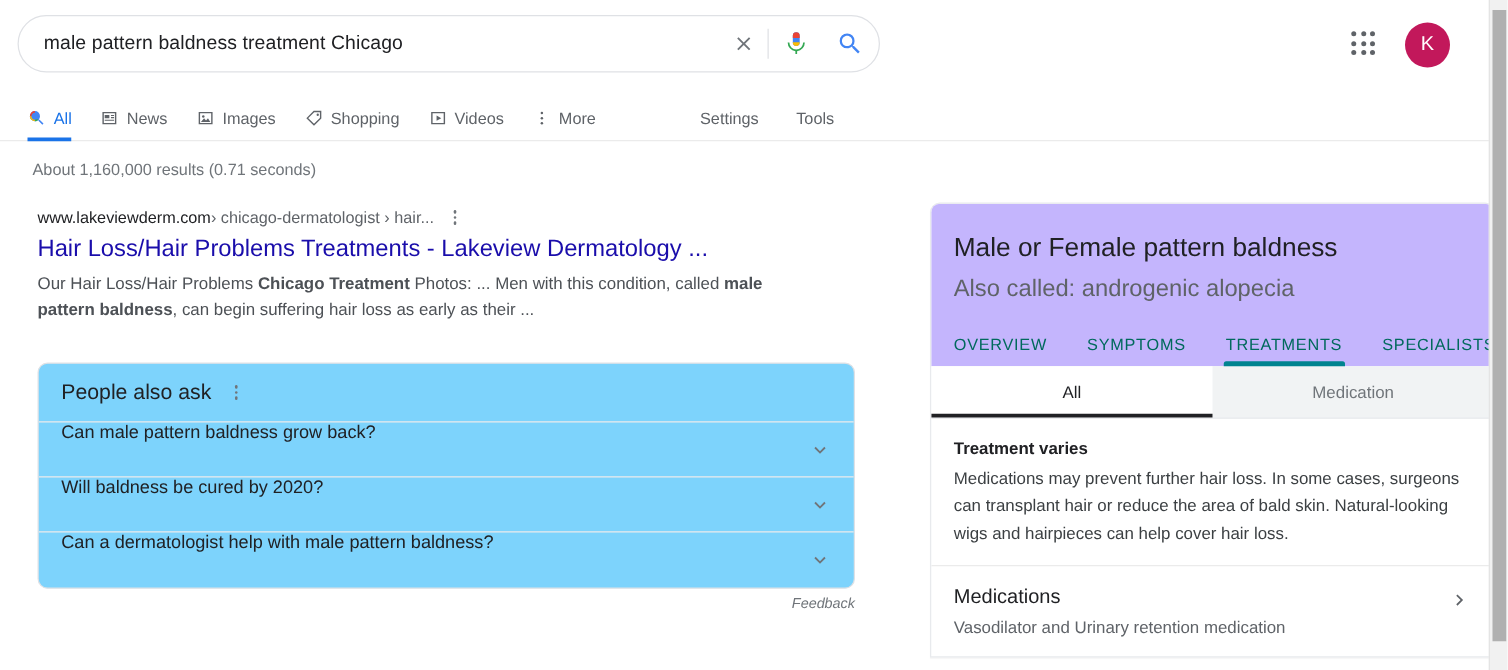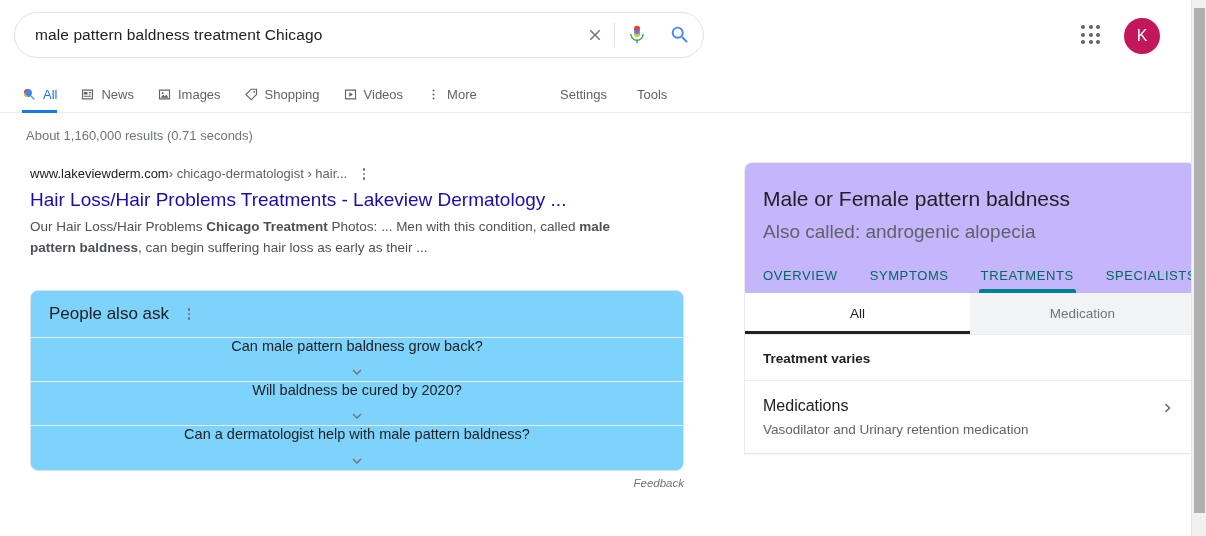--- a/index.html
+++ b/index.html
@@ -159,26 +159,25 @@
     border-bottom: 1px solid #ebebeb;
   }
   .paa-title { font-size: 17px; color: #202124; }
   .paa-dots {
     margin-left: 13px; cursor: pointer;
     display: flex; flex-direction: column; align-items: center; justify-content: center;
     width: 14px; height: 18px;
   }
   .paa-dots i { width: 2.5px; height: 2.5px; border-radius: 50%; background: #70757a; margin: 1px 0; display: block; }
   .paa-item {
-    display: flex; align-items: center; justify-content: space-between;
+    display: flex; justify-content: space-between;
     height: 44px;
     padding: 0 18px;
     border-bottom: 1px solid #ebebeb;
     cursor: pointer;
-    flex-direction: column;
   }
   .paa-item:last-child { border-bottom: none; }
   .paa-q { font-size: 14.5px; color: #202124; }
   .paa-chev { flex: 0 0 auto; display: flex; align-items: center; }
   .feedback {
     width: 684px;
     text-align: right;
     padding-right: 0px;
     margin-top: 6px;
     margin-left: 0px;
@@ -490,20 +489,21 @@
     </div>
   </div>
 
   <div class="kp-subtabs">
     <div class="kp-subtab active">All</div>
     <div class="kp-subtab">Medication</div>
   </div>
 
   <div class="kp-section">
     <div class="kp-sec-title">Treatment varies</div>
+    <div class="kp-sec-body">Medications may prevent further hair loss. In some cases, surgeons can transplant hair or reduce the area of bald skin. Natural-looking wigs and hairpieces can help cover hair loss.</div>
   </div>
 
   <div class="kp-row">
     <div>
       <div class="kp-row-title">Medications</div>
       <div class="kp-row-sub">Vasodilator and Urinary retention medication</div>
     </div>
     <span class="kp-row-chev">
       <svg width="18" height="18" viewBox="0 0 24 24">
           <path fill="#5f6368" d="M9.3 6 8 7.4l4.6 4.6L8 16.6 9.3 18l6-6z"></path>

